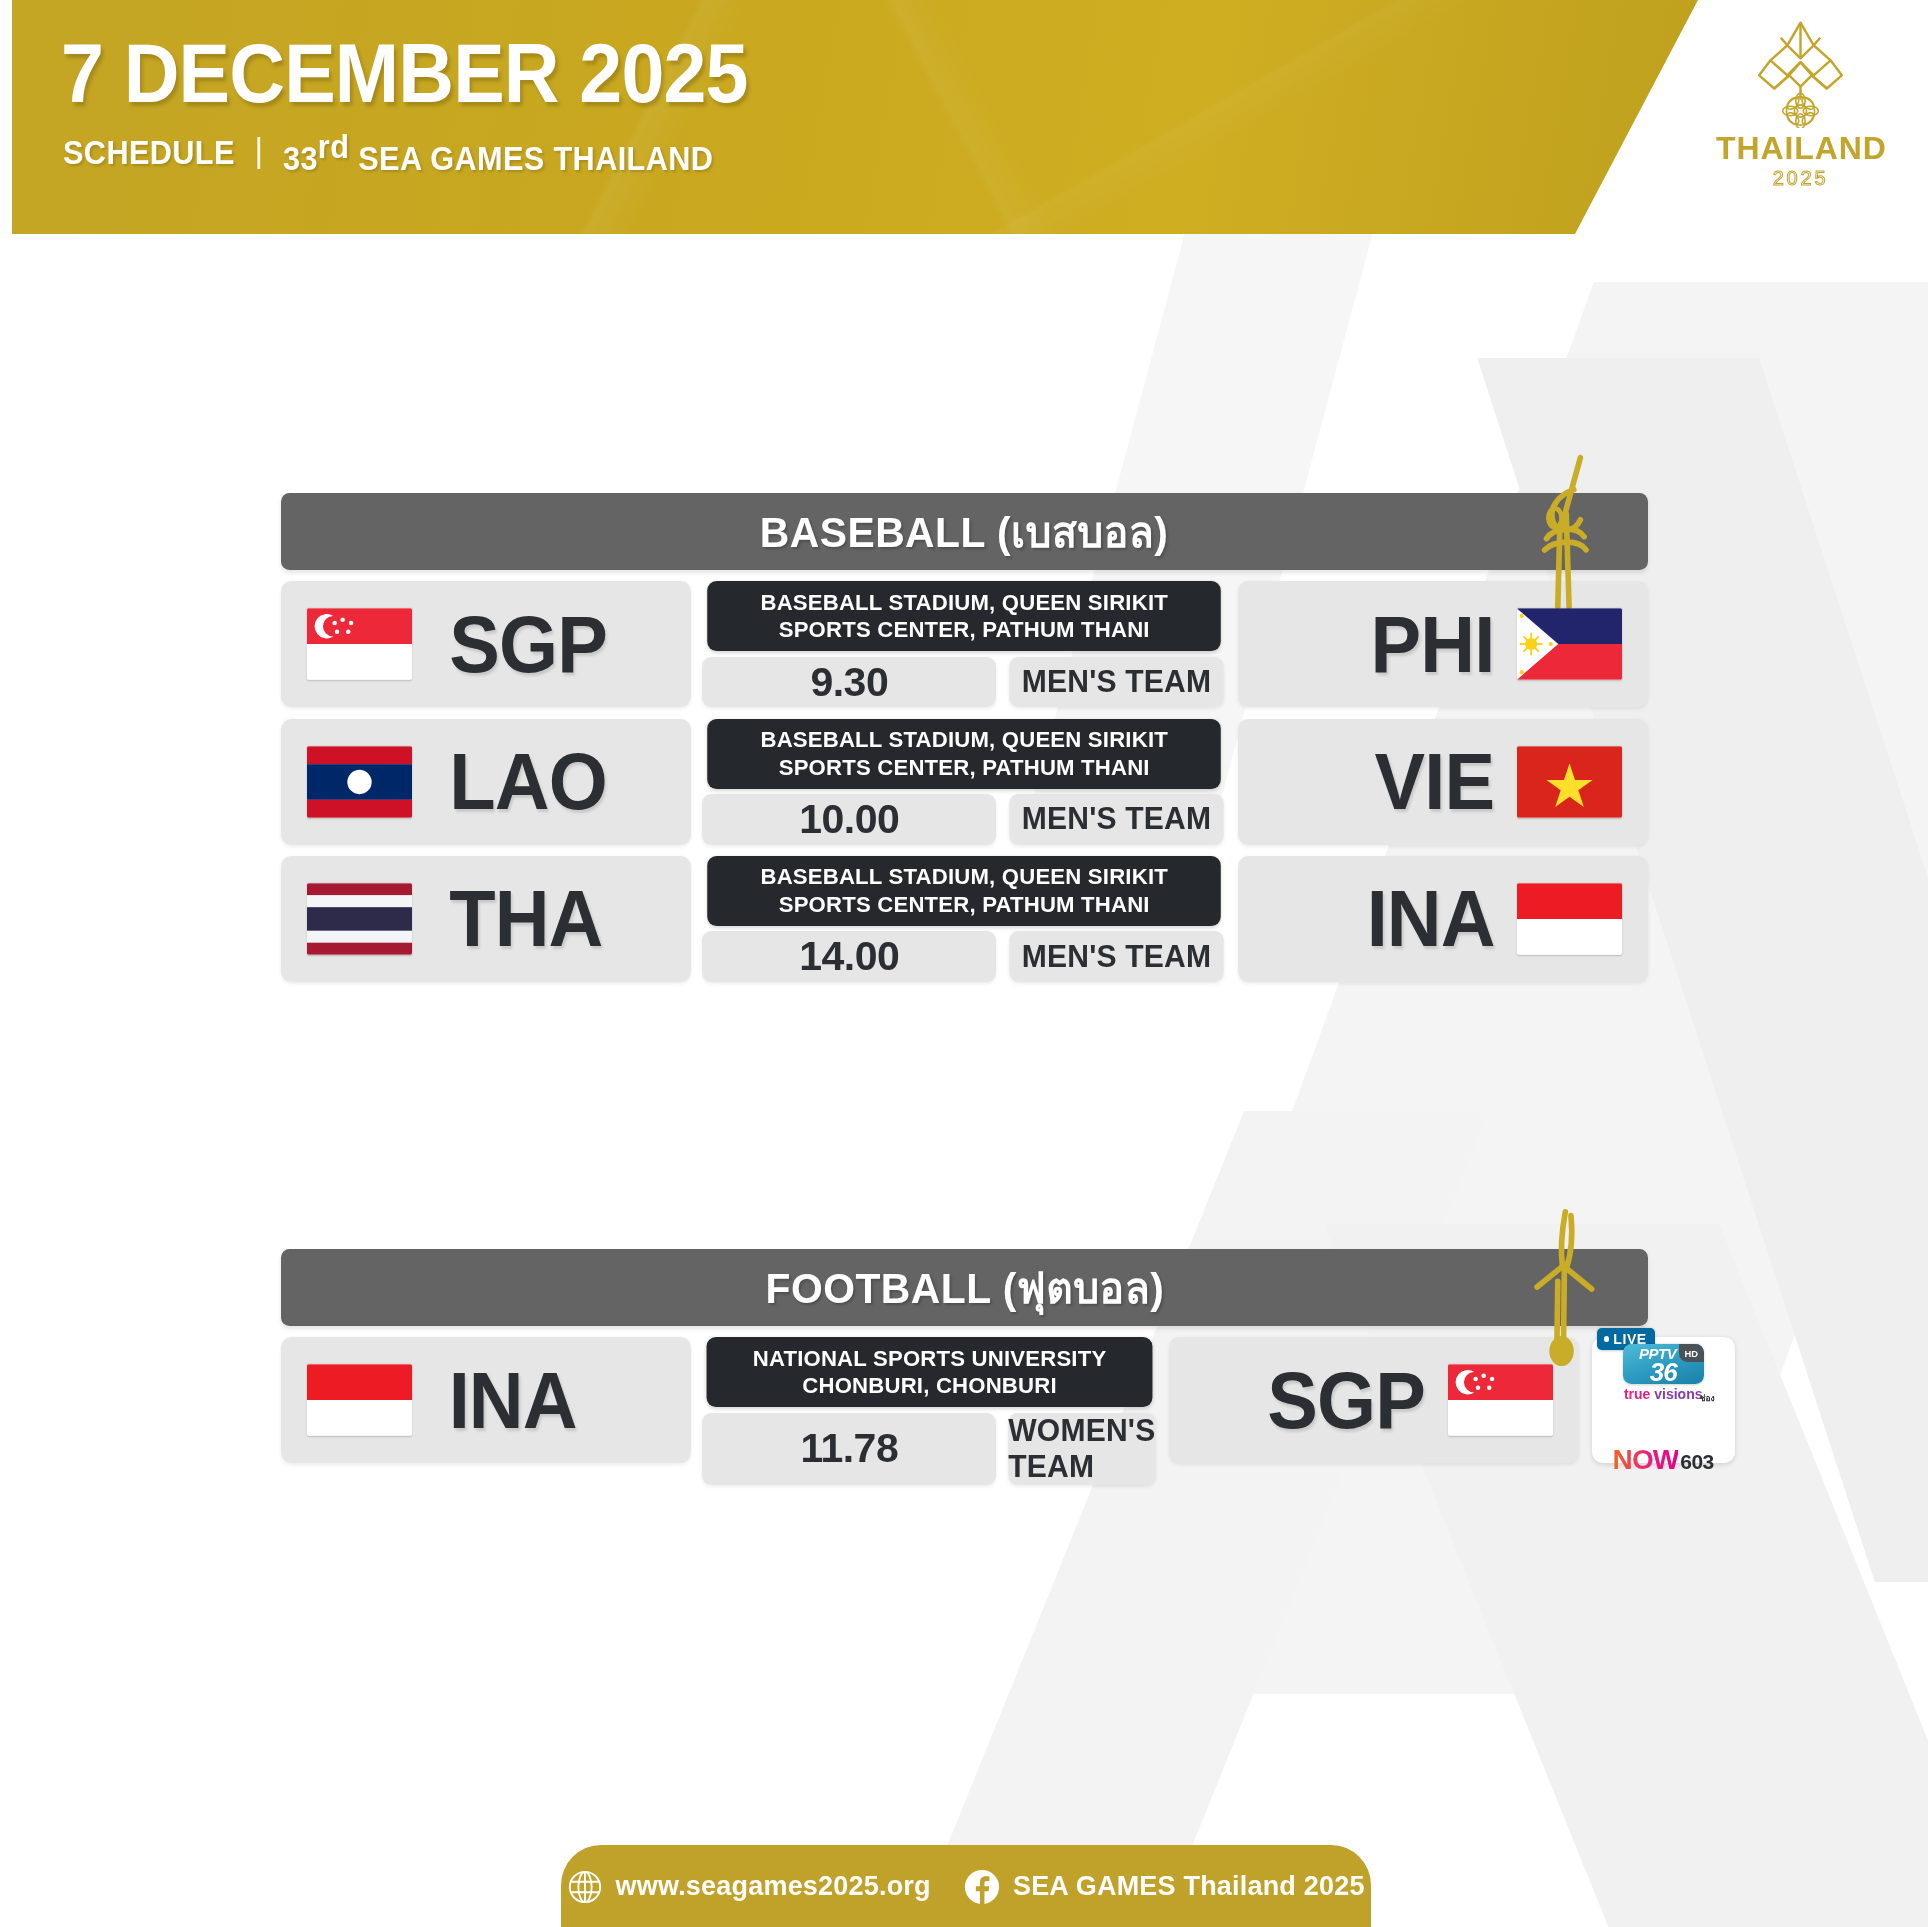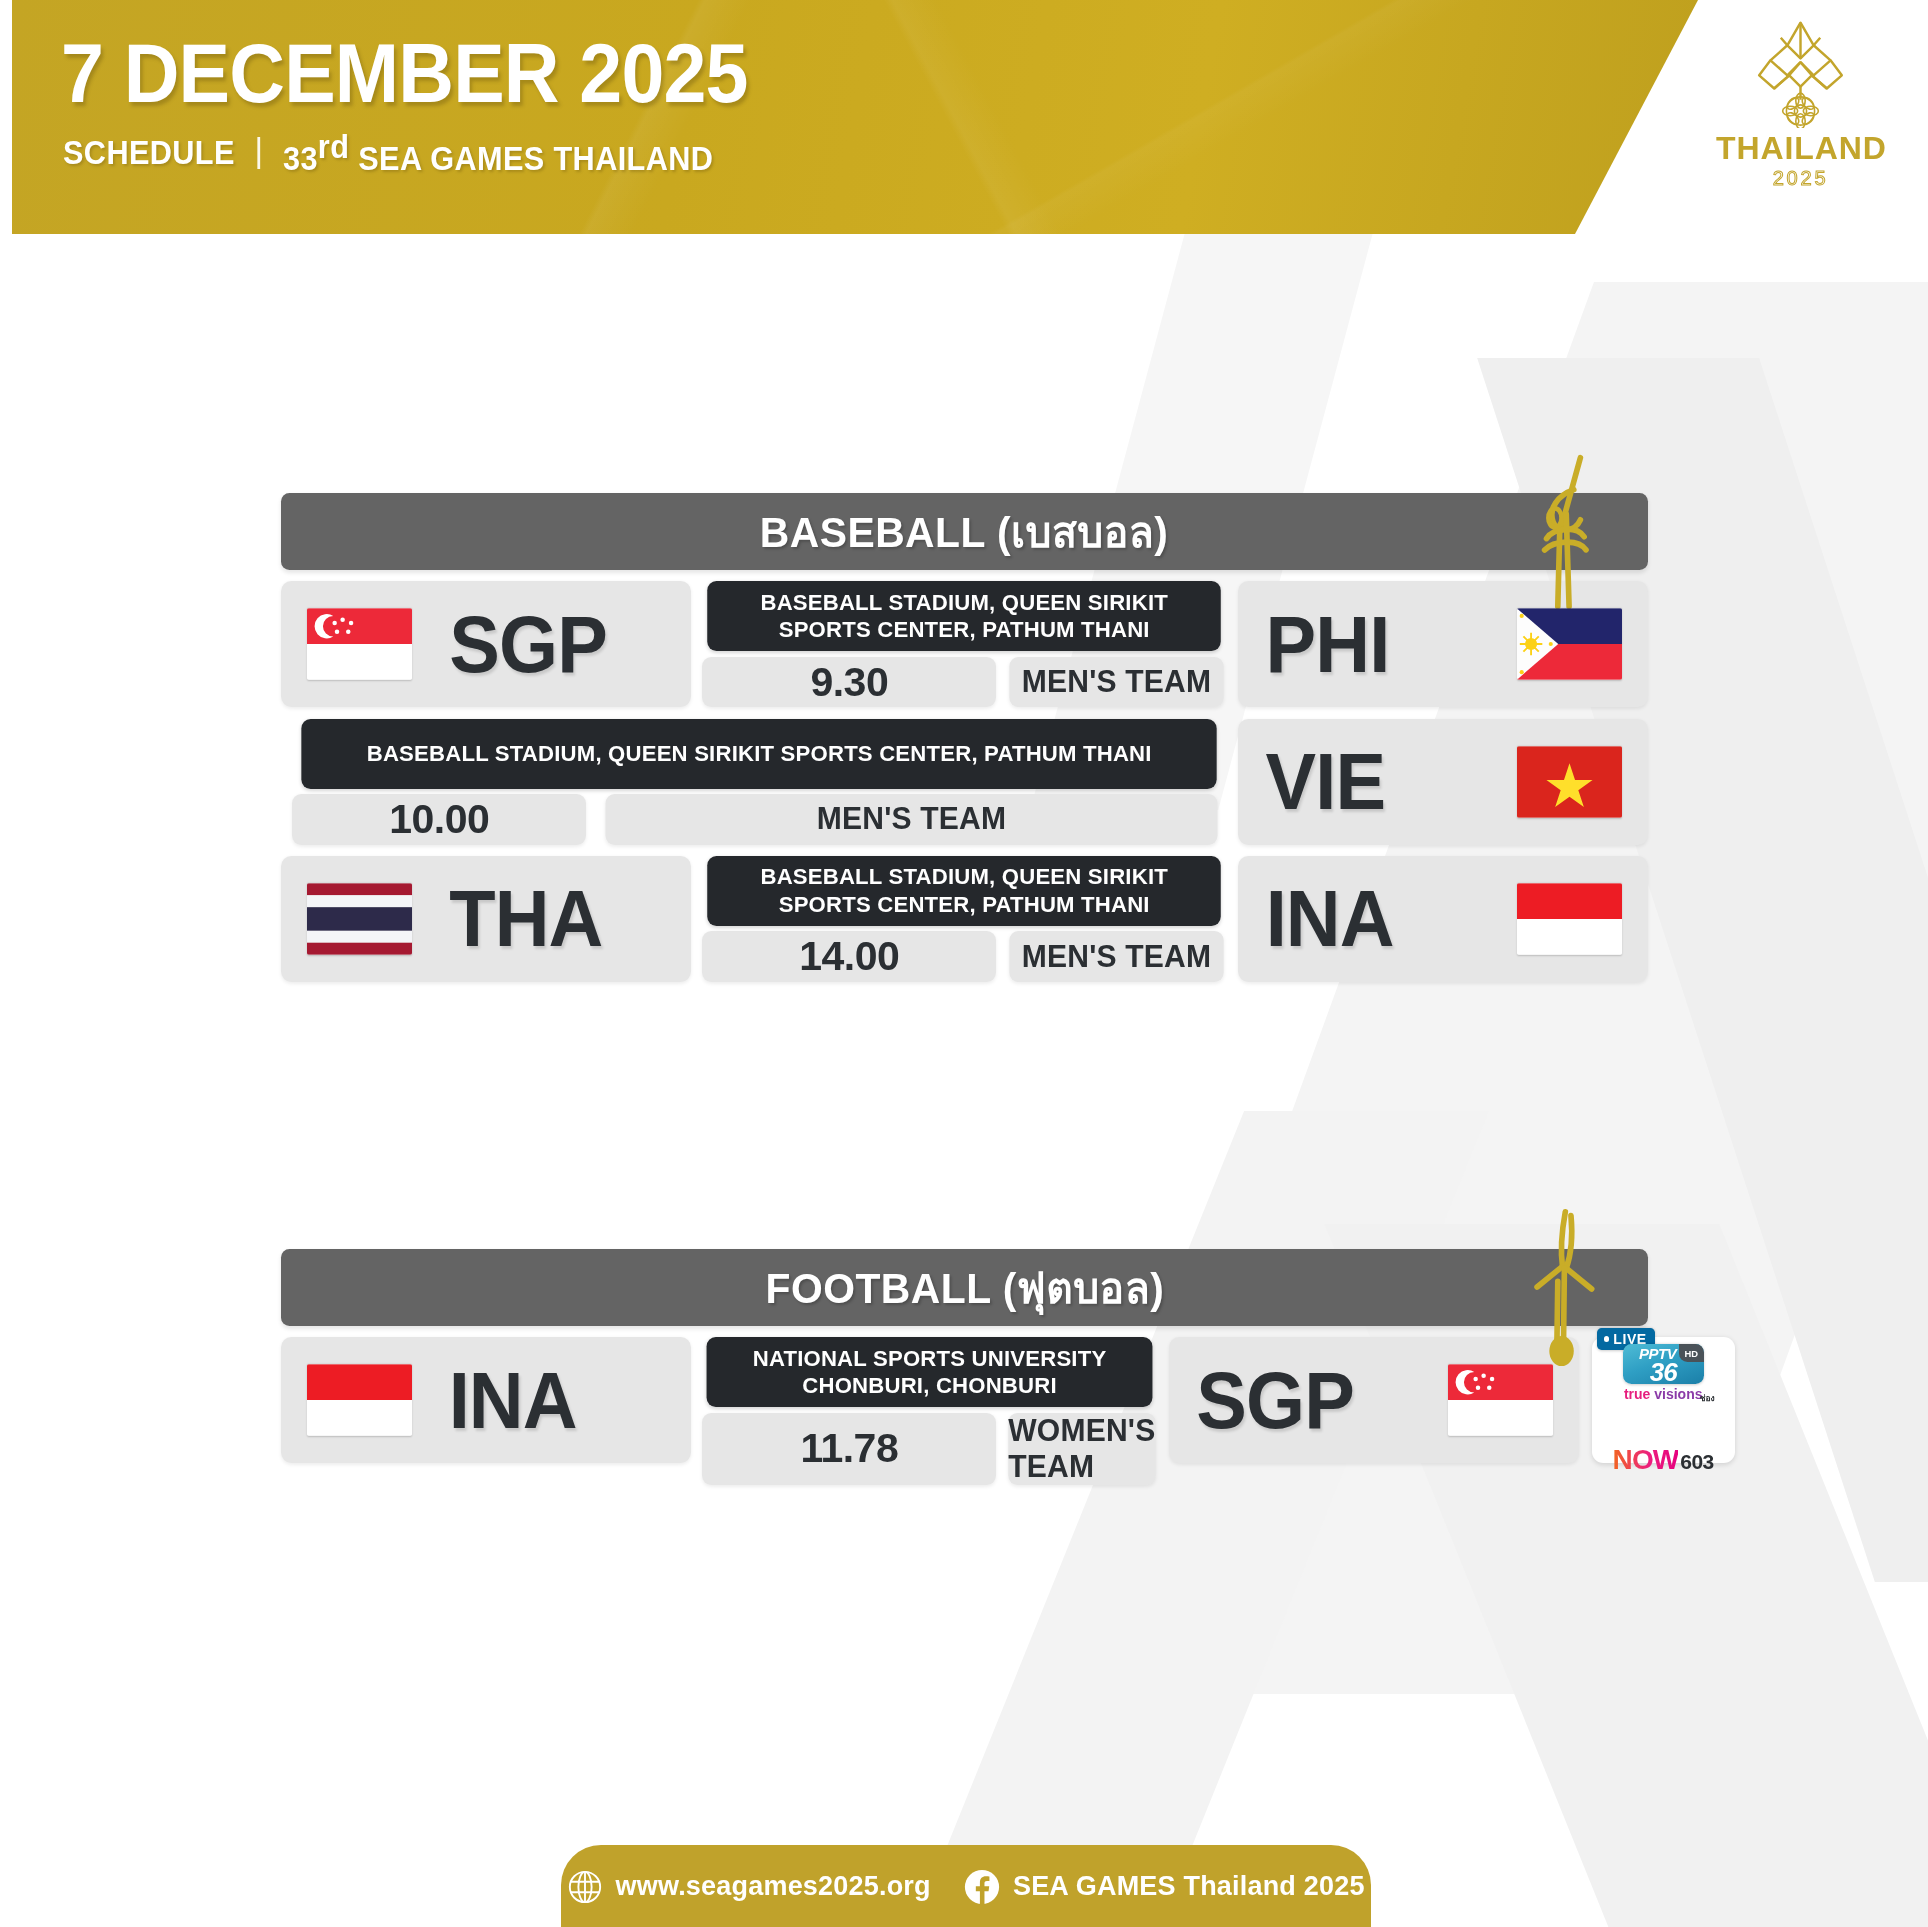--- a/index.html
+++ b/index.html
@@ -106,21 +106,21 @@
   
   .row{
     display:flex; align-items:stretch; margin-top:11.3px; height:126px;
   }
   .side{
     width:410px; background:#e6e6e6; border-radius:10.4px;
     display:flex; align-items:center; flex-shrink:0;
     box-shadow:0 1.9px 3.8px rgba(0,0,0,.07);
   }
   .side-left{ padding:0 24.5px 0 26px; justify-content:flex-start; gap:34px; }
-  .side-right{ padding:0 26px 0 24.5px; justify-content:space-between; gap:20px; }
+  .side-right{ padding:0 26px 0 24.5px; justify-content:flex-end; gap:20px; }
   .code{
     font-size:79px; font-weight:bold; color:#2b2f33;
     letter-spacing:-0.9px; line-height:1; transform:scaleX(.96);
     text-shadow:1.9px 2.8px 2.8px rgba(0,0,0,.13);
   }
   .flag{
     width:105px; height:72px; flex-shrink:0; position:relative;
     overflow:hidden; border-radius:1.9px;
     box-shadow:0 0.9px 1.9px rgba(0,0,0,.18);
   }
@@ -330,20 +330,31 @@
               <circle cx="5" cy="8" r="2.2"></circle>
                 <circle cx="5" cy="68" r="2.2"></circle>
               <circle cx="36" cy="38" r="2.2"></circle>
             </g>
           </svg>
         </div>
       </div>
     </div>
 
     <div class="row">
+      <div class="side side-left">
+        <div class="flag">
+          <svg width="105" height="72" viewBox="0 0 112 76">
+            <rect width="112" height="19" fill="#ce1126"></rect>
+            <rect y="19" width="112" height="38" fill="#002868"></rect>
+            <rect y="57" width="112" height="19" fill="#ce1126"></rect>
+            <circle cx="56" cy="38" r="13" fill="#ffffff"></circle>
+          </svg>
+        </div>
+        <div class="code">LAO</div>
+      </div>
       <div class="center">
         <div class="venue">BASEBALL STADIUM, QUEEN SIRIKIT SPORTS CENTER, PATHUM THANI</div>
         <div class="meta">
           <div class="time">10.00</div>
           <div class="cat">MEN'S TEAM</div>
         </div>
       </div>
       <div class="side side-right">
         <div class="code">VIE</div>
         <div class="flag">

